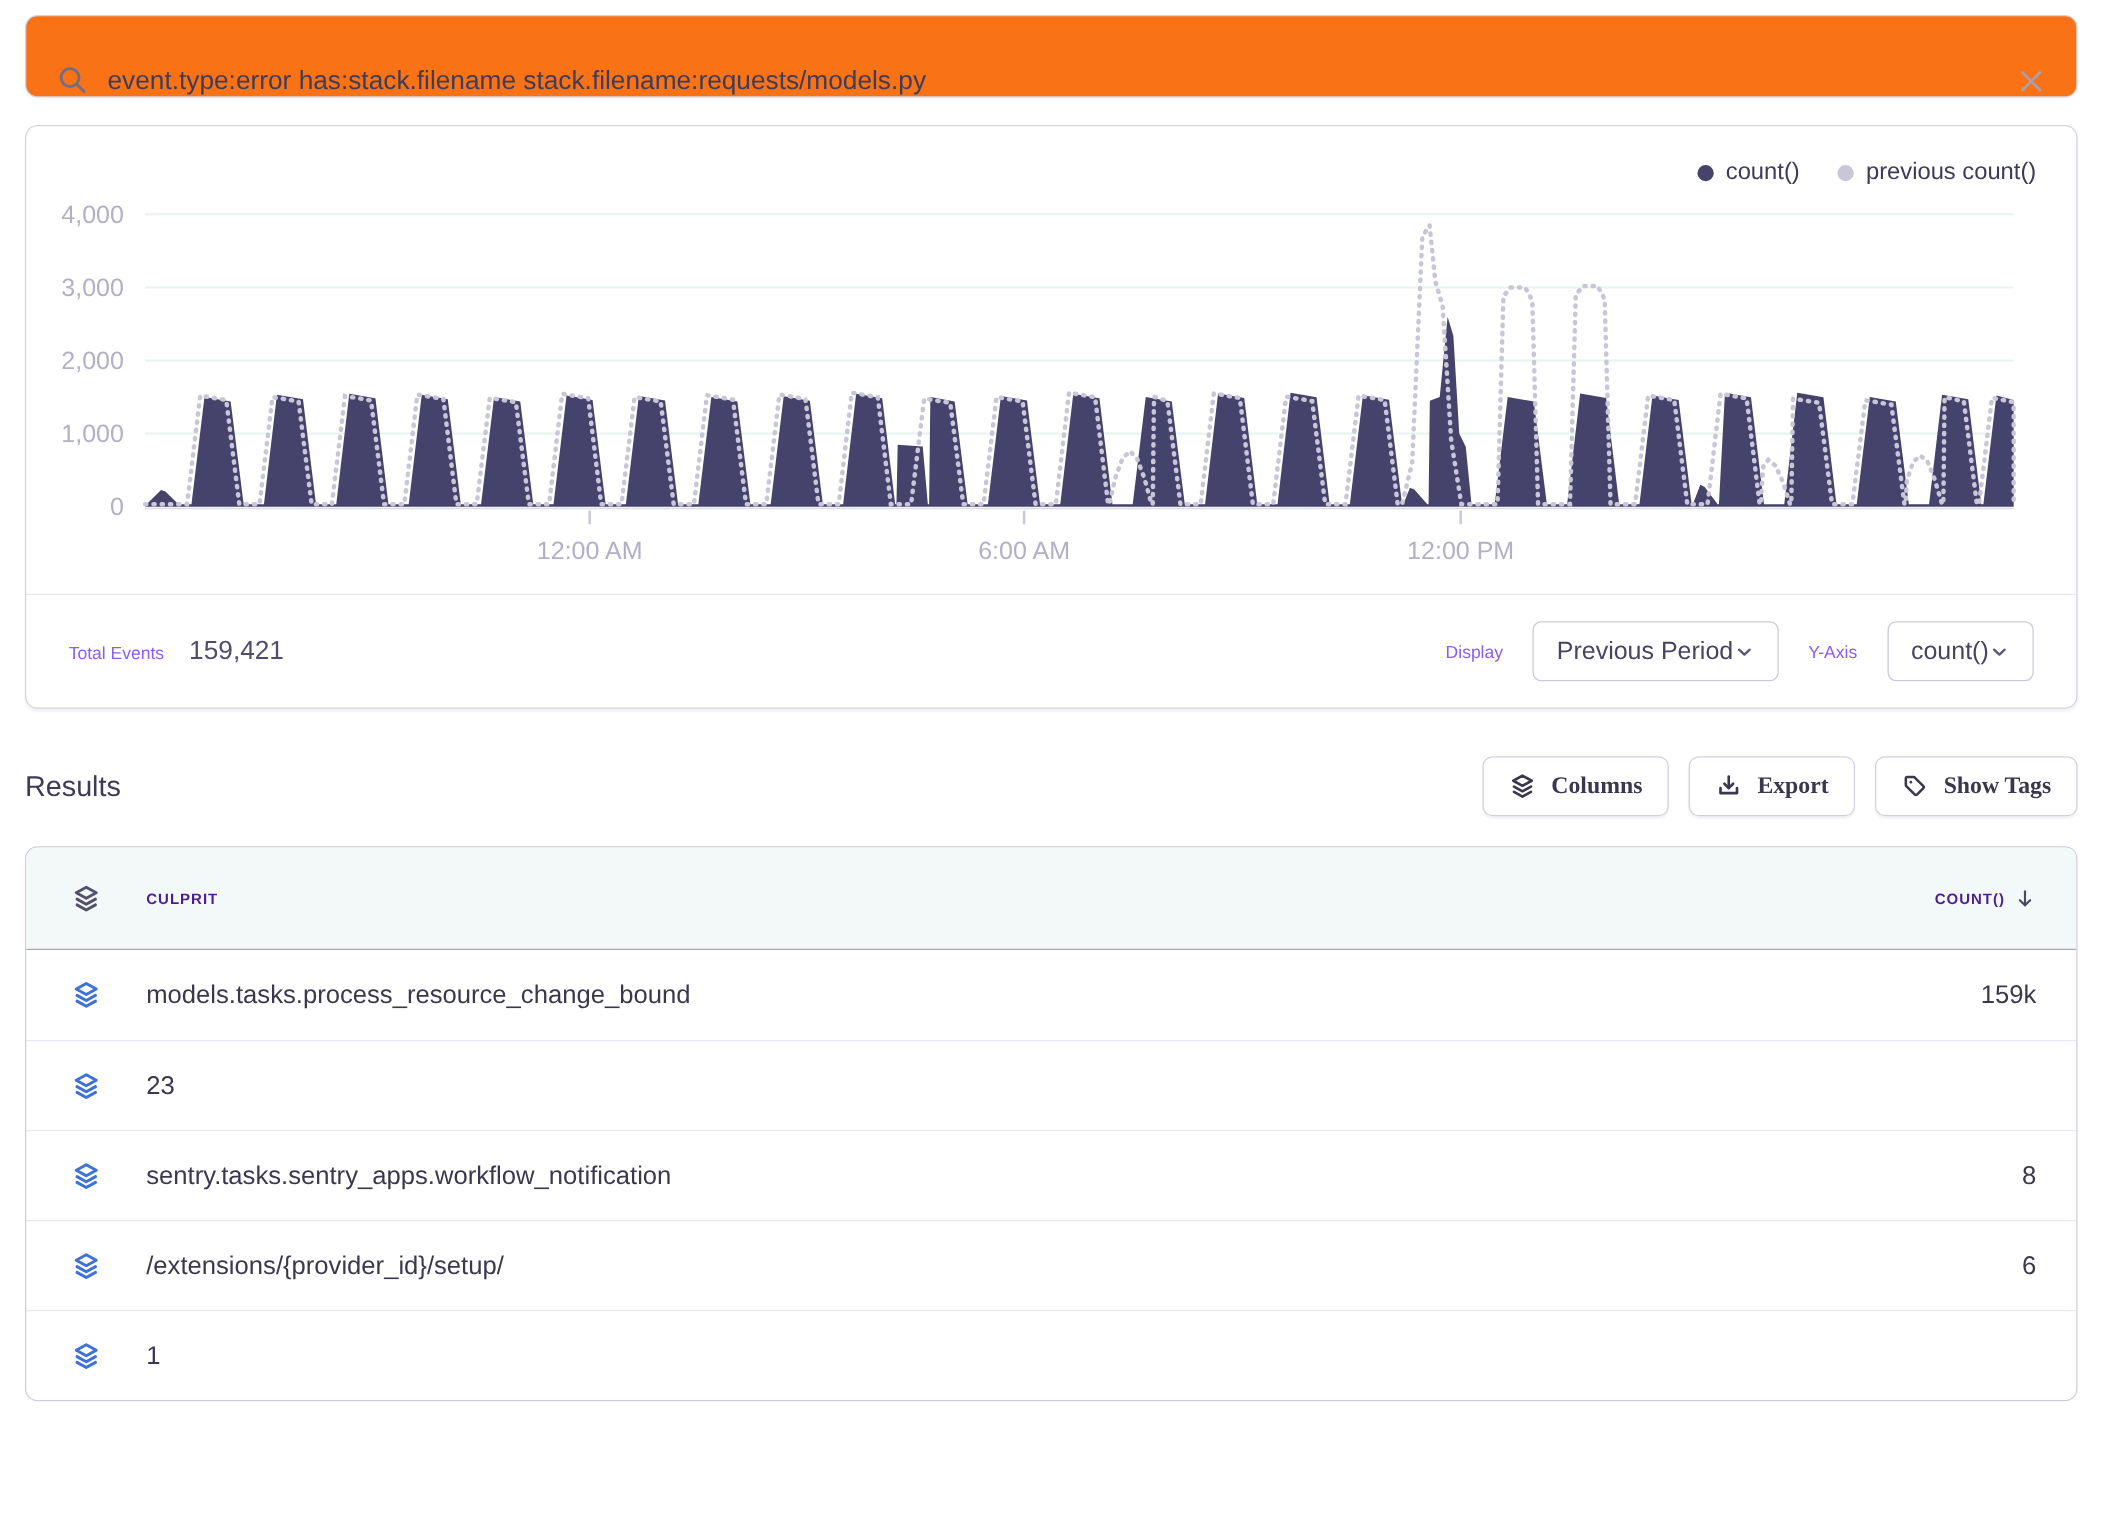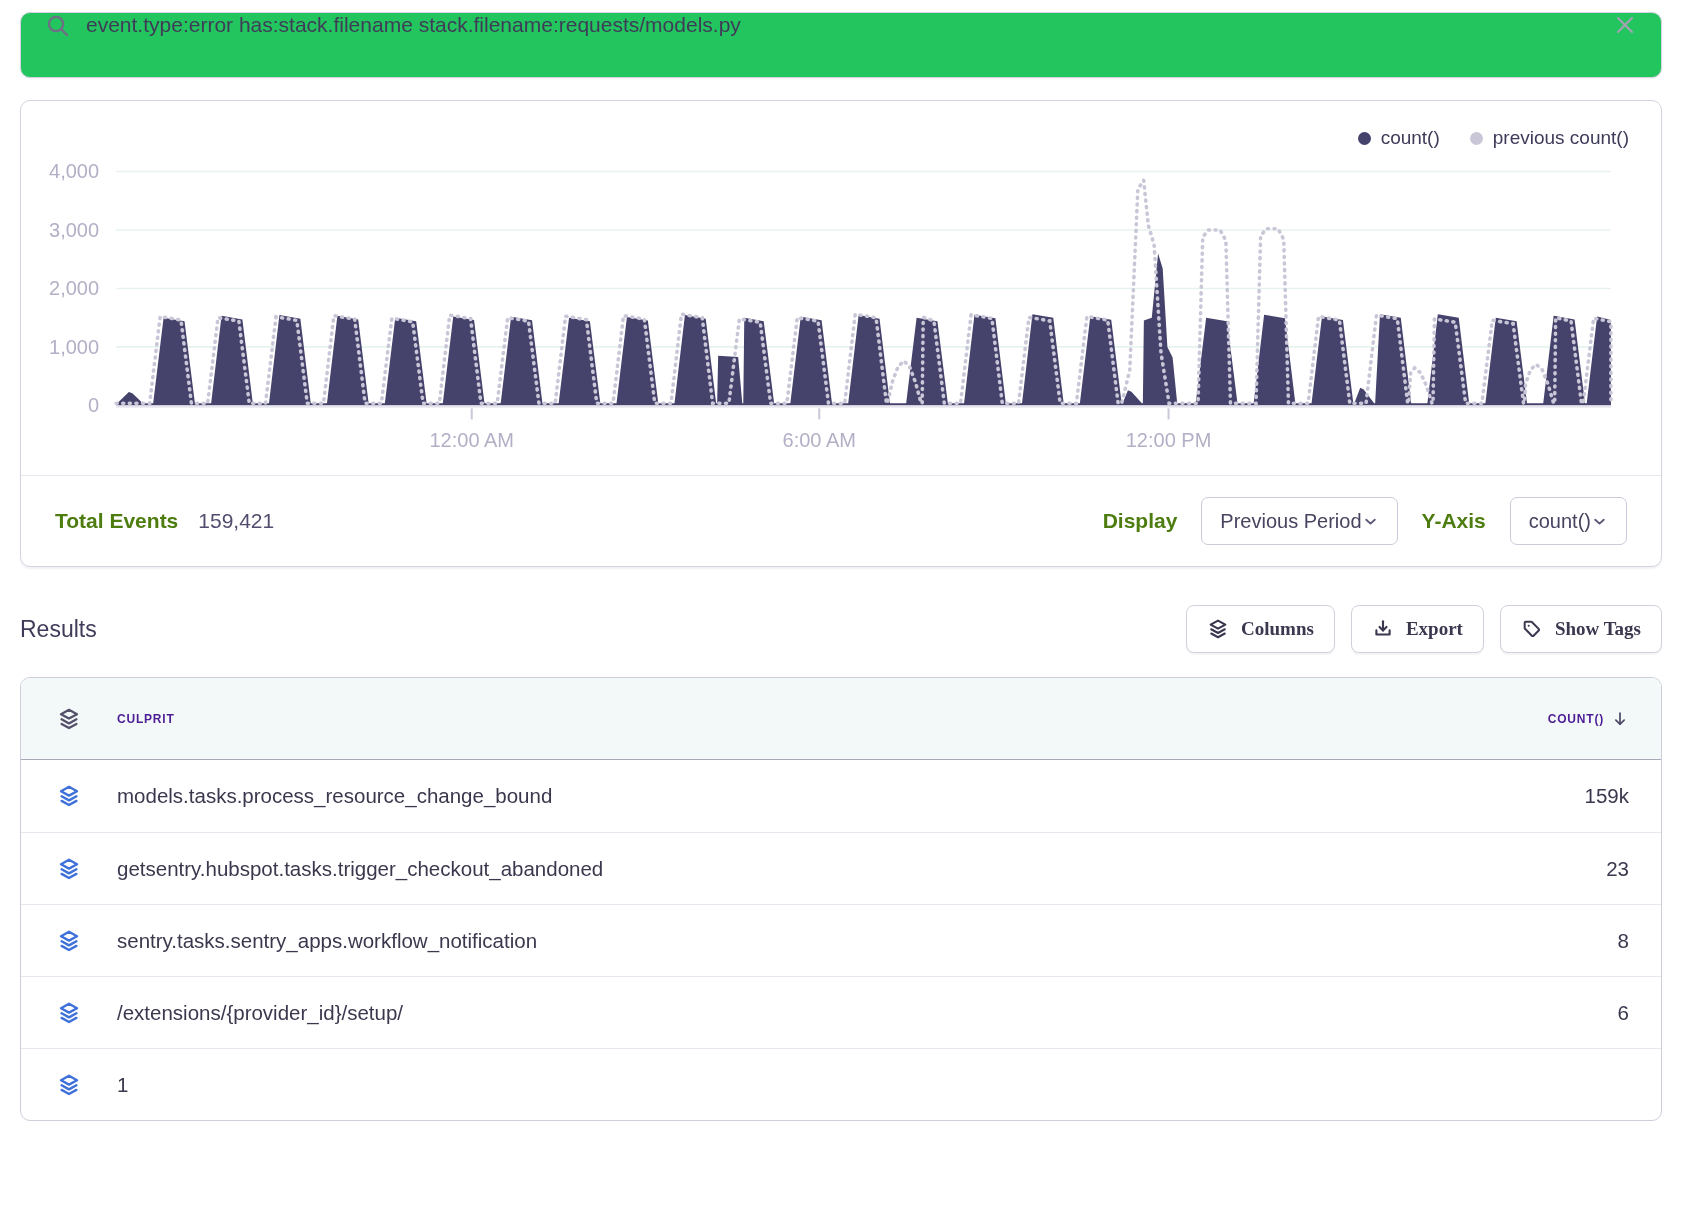--- a/index.html
+++ b/index.html
@@ -1,40 +1,40 @@
 <!DOCTYPE html>
 <html><head>
 <meta charset="utf-8">
 <style>
   *{box-sizing:border-box;margin:0;padding:0}
   body{width:1682px;height:1220px;overflow:hidden;background:#ffffff;
        font-family:"Liberation Sans","DejaVu Sans",sans-serif;color:#3b384e}
   .page{padding:12px 20px 0 20px}
 
-  .searchbar{height:66px;border:1.5px solid #d6d3e0;border-radius:10px;background:#22c55e;
-             display:flex;align-items:flex-start;gap:15px;padding:0 24px;
+  .searchbar{height:66px;border:1.5px solid #d6d3e0;border-radius:10px;background:#f97316;
+             display:flex;align-items:flex-end;gap:15px;padding:0 24px;
              box-shadow:0 1px 2px rgba(70,60,110,.05)}
   .searchbar input{flex:1;border:none;outline:none;font-size:21px;color:#3f3c58;
                    font-family:inherit;background:transparent}
   .icon{display:inline-flex;align-items:center;justify-content:center}
   .search-ic{color:#716d87}
   .clear-ic{color:#a6a2b5;cursor:pointer}
 
   .chart-panel{margin-top:22px;border:1.5px solid #d6d3e0;border-radius:10px;background:#fff;
                position:relative;box-shadow:0 2px 2px rgba(70,60,110,.07)}
   .legend{position:absolute;top:26px;right:32px;display:flex;gap:30px;align-items:center}
   .legend-item{display:flex;align-items:center;gap:10px}
   .legend-dot{width:13px;height:13px;border-radius:50%}
   .legend-lbl{font-size:19px;color:#3e3b59}
   .chart-svg{display:block;width:100%}
 
   .chart-footer{border-top:1.5px solid #e9e6f0;height:91px;display:flex;align-items:center;
                 justify-content:space-between;padding:0 34px}
   .total{display:flex;align-items:baseline;gap:20px}
-  .bold-lbl{font-weight:bold;font-size:21px;color:#4d7c0f}
+  .bold-lbl{font-weight:normal;font-size:14px;color:#8b5cf6}
   .total-val{font-size:21px;color:#514d6e}
   .controls{display:flex;align-items:center;gap:24px}
   .select{height:48px;border:1.5px solid #cdc9da;border-radius:7px;background:#fff;cursor:pointer;
           display:flex;align-items:center;padding:0 18px;font-size:20px;color:#474460}
   .chev{color:#5a5675}
 
   .results-row{margin-top:38px;display:flex;align-items:center;justify-content:space-between}
   .results-h{font-size:23px;font-weight:normal;color:#3e3b59}
   .btns{display:flex;gap:16px}
   .btn{height:48px;border:1.5px solid #d3d0dd;border-radius:8px;background:#fff;cursor:pointer;
@@ -206,21 +206,20 @@
           <span class="cell-count">159k</span>
         </div>
         <div class="row">
           <span class="icon row-icon">
             <svg width="24" height="24" viewBox="0 0 24 24" fill="none" stroke="currentColor" stroke-width="2.4" stroke-linecap="round" stroke-linejoin="round">
               <path d="M12 2.8 20 7.2 12 11.6 4 7.2Z"></path>
               <path d="M4.6 12.3 12 16.4l7.4-4.1"></path>
               <path d="M4.6 16.9 12 21l7.4-4.1"></path>
             </svg>
           </span>
-          <span class="cell-culprit">getsentry.hubspot.tasks.trigger_checkout_abandoned</span>
           <span class="cell-count">23</span>
         </div>
         <div class="row">
           <span class="icon row-icon">
             <svg width="24" height="24" viewBox="0 0 24 24" fill="none" stroke="currentColor" stroke-width="2.4" stroke-linecap="round" stroke-linejoin="round">
               <path d="M12 2.8 20 7.2 12 11.6 4 7.2Z"></path>
               <path d="M4.6 12.3 12 16.4l7.4-4.1"></path>
               <path d="M4.6 16.9 12 21l7.4-4.1"></path>
             </svg>
           </span>

